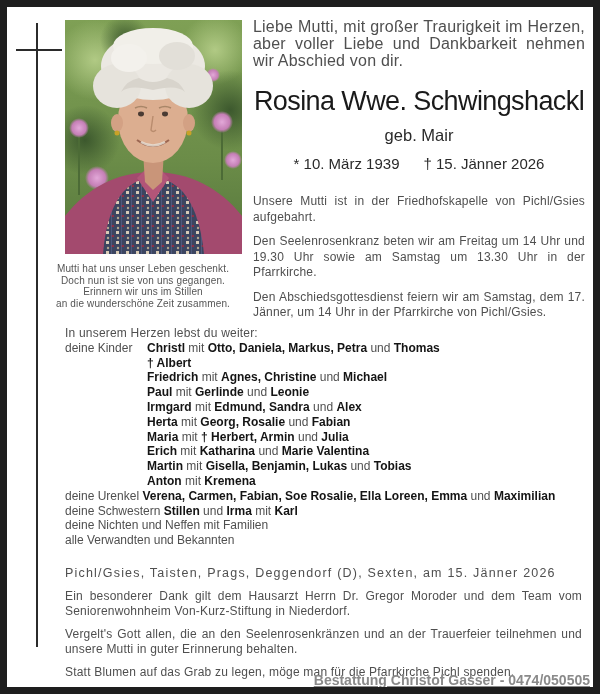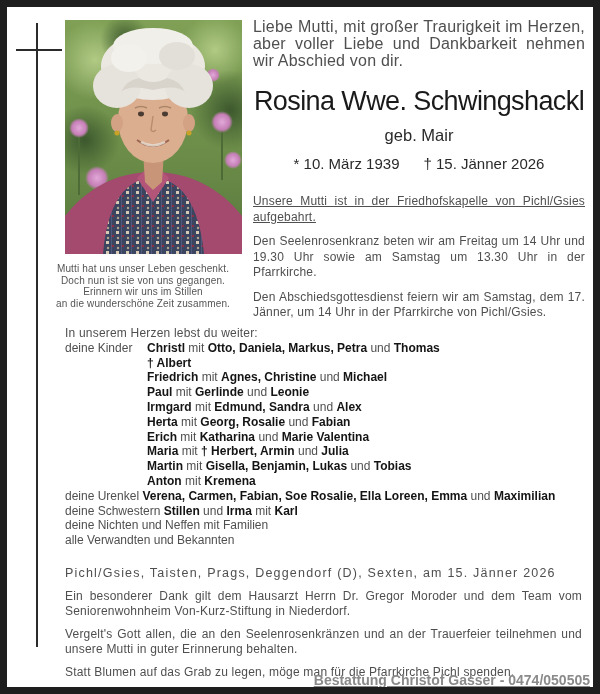--- a/index.html
+++ b/index.html
@@ -29,21 +29,21 @@
   .right-col{position:absolute;left:246px;top:11px;width:332px;}
   .opening{margin:0;font-size:16px;line-height:17px;text-align:justify;color:#4f4f4f;letter-spacing:0.2px;}
   .name{
     margin:15px 0 7px 0;font-size:27px;line-height:34px;font-weight:400;
     color:#1a1a1a;text-align:center;white-space:nowrap;letter-spacing:-0.6px;
   }
   .maiden{margin-top:5px;font-size:16.5px;line-height:20px;color:#2a2a2a;text-align:center;}
   .dates{margin-top:10px;font-size:15px;line-height:18px;color:#2a2a2a;text-align:center;}
   .dates .death{margin-left:24px;}
   .body-p{margin:9px 0 0 0;font-size:12px;line-height:15.5px;text-align:justify;color:#4f4f4f;letter-spacing:0.2px;}
-  .body-p.first{margin-top:21px;text-decoration:underline;}
+  .body-p.first{margin-top:21px;}
 
   .family{position:absolute;left:58px;top:319px;width:521px;font-size:12px;line-height:14.8px;}
   .family-intro{color:#4f4f4f;letter-spacing:0.2px;}
   .fam-row{display:flex;}
   .fam-label{flex:0 0 82px;color:#4f4f4f;}
   .seg-l{color:#4f4f4f;font-weight:400;}
   .seg-b{color:#141414;font-weight:700;}
   .fam-content{flex:1 1 auto;}
   .others-block{margin-top:0;}
   .others-block .fam-row{display:block;}
@@ -185,25 +185,25 @@
         <div class="fam-row">
           <span class="fam-label"></span>
           <span class="fam-content"><span class="seg-b">Irmgard</span><span class="seg-l"> mit </span><span class="seg-b">Edmund, Sandra</span><span class="seg-l"> und </span><span class="seg-b">Alex</span></span>
         </div>
         <div class="fam-row">
           <span class="fam-label"></span>
           <span class="fam-content"><span class="seg-b">Herta</span><span class="seg-l"> mit </span><span class="seg-b">Georg, Rosalie</span><span class="seg-l"> und </span><span class="seg-b">Fabian</span></span>
         </div>
         <div class="fam-row">
           <span class="fam-label"></span>
+          <span class="fam-content"><span class="seg-b">Maria</span><span class="seg-l"> mit </span><span class="seg-b">† Herbert, Armin</span><span class="seg-l"> und </span><span class="seg-b">Julia</span></span>
+        </div>
+        <div class="fam-row">
+          <span class="fam-label"></span>
           <span class="fam-content"><span class="seg-b">Erich</span><span class="seg-l"> mit </span><span class="seg-b">Katharina</span><span class="seg-l"> und </span><span class="seg-b">Marie Valentina</span></span>
-        </div>
-        <div class="fam-row">
-          <span class="fam-label"></span>
-          <span class="fam-content"><span class="seg-b">Maria</span><span class="seg-l"> mit </span><span class="seg-b">† Herbert, Armin</span><span class="seg-l"> und </span><span class="seg-b">Julia</span></span>
         </div>
         <div class="fam-row">
           <span class="fam-label"></span>
           <span class="fam-content"><span class="seg-b">Martin</span><span class="seg-l"> mit </span><span class="seg-b">Gisella, Benjamin, Lukas</span><span class="seg-l"> und </span><span class="seg-b">Tobias</span></span>
         </div>
         <div class="fam-row">
           <span class="fam-label"></span>
           <span class="fam-content"><span class="seg-b">Anton</span><span class="seg-l"> mit </span><span class="seg-b">Kremena</span></span>
         </div>
       </div>

